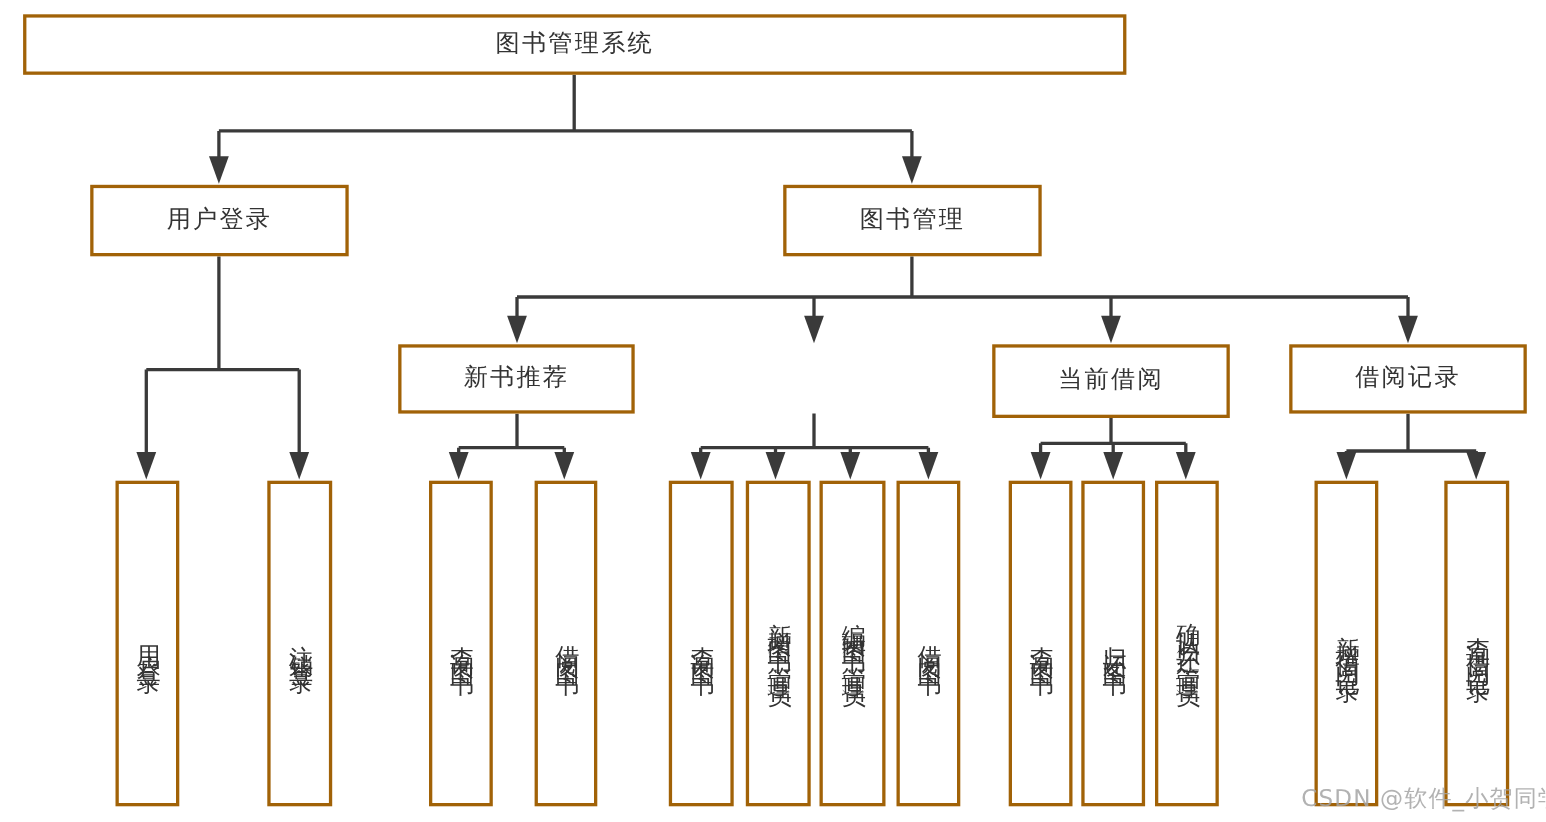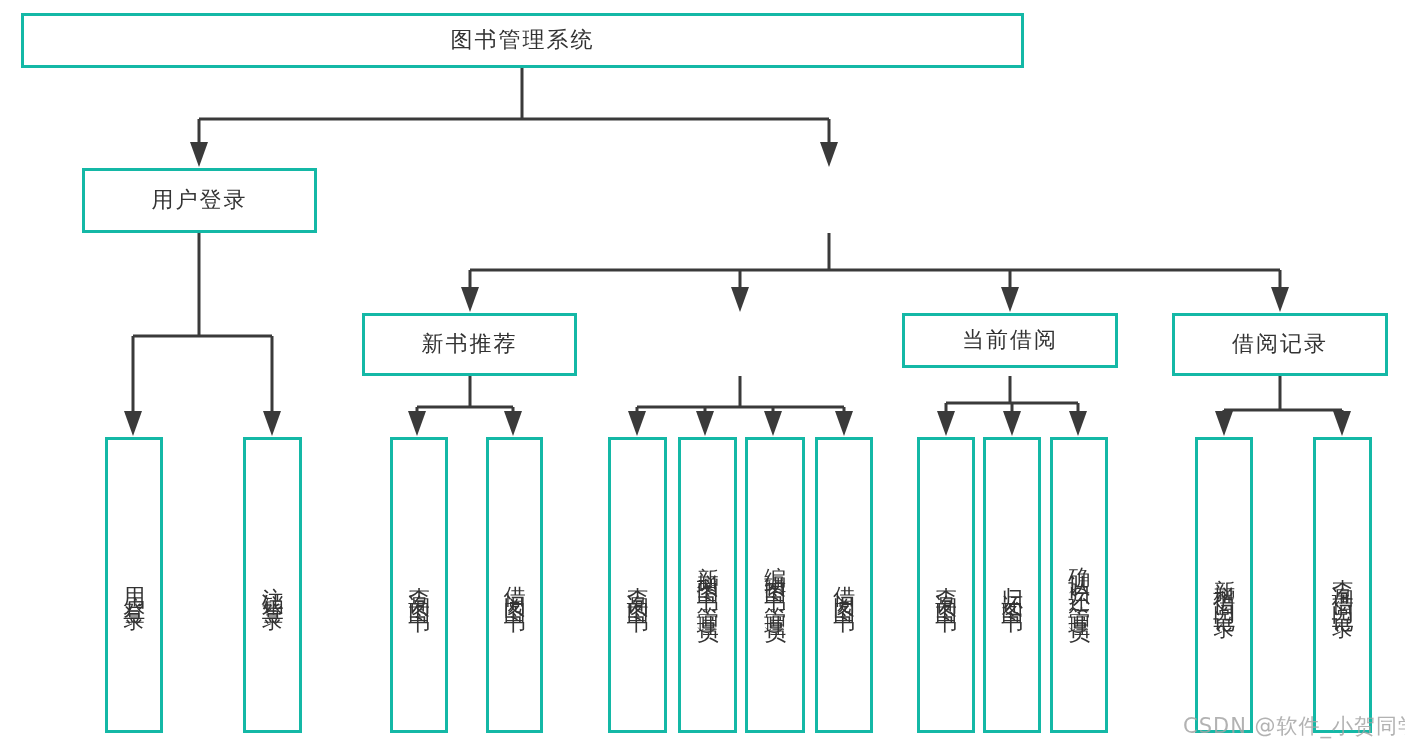--- a/index.html
+++ b/index.html
@@ -12,21 +12,21 @@
     overflow: hidden;
   }
   #connectors {
     position: absolute;
     left: 0; top: 0;
     z-index: 0;
   }
   .node {
     position: absolute;
     box-sizing: border-box;
-    border: 3px solid #14b8a6;
+    border: 3px solid #a16207;
     background: #ffffff;
     color: #333333;
     display: flex;
     align-items: center;
     justify-content: center;
     z-index: 1;
     line-height: 1.2;
   }
   .hbox {
     font-size: 22px;
@@ -80,23 +80,24 @@
       <polygon points="1003,411 1021,411 1012,436" fill="#3a3a3a"></polygon>
       <polygon points="1069,411 1087,411 1078,436" fill="#3a3a3a"></polygon>
       <path d="M 1280,376 V 410 M 1224,410 H 1342 M 1224,410 V 422 M 1342,410 V 422" stroke="#3a3a3a" stroke-width="3" fill="none"></path>
       <polygon points="1215,411 1233,411 1224,436" fill="#3a3a3a"></polygon>
       <polygon points="1333,411 1351,411 1342,436" fill="#3a3a3a"></polygon>
     </svg>
 
   <div class="node hbox" style="left:21px; top:13px; width:1003px; height:55px;">图书管理系统</div>
 
   <div class="node hbox" style="left:82px; top:168px; width:235px; height:65px;">用户登录</div>
+  <div class="node hbox" style="left:712px; top:168px; width:235px; height:65px;">图书管理</div>
 
   <div class="node hbox" style="left:362px; top:313px; width:215px; height:63px;">新书推荐</div>
-  <div class="node hbox" style="left:902px; top:313px; width:216px; height:55px;">当前借阅</div>
+  <div class="node hbox" style="left:902px; top:313px; width:216px; height:67px;">当前借阅</div>
   <div class="node hbox" style="left:1172px; top:313px; width:216px; height:63px;">借阅记录</div>
 
   <div class="node vbox" style="left:105px; top:437px; width:58px; height:296px;">用户登录</div>
   <div class="node vbox" style="left:243px; top:437px; width:59px; height:296px;">注销登录</div>
 
   <div class="node vbox" style="left:390px; top:437px; width:58px; height:296px;">查询图书</div>
   <div class="node vbox" style="left:486px; top:437px; width:57px; height:296px;">借阅图书</div>
 
   <div class="node vbox" style="left:608px; top:437px; width:59px; height:296px;">查询图书</div>
   <div class="node vbox" style="left:678px; top:437px; width:59px; height:296px;">新增图书（管理员）</div>

